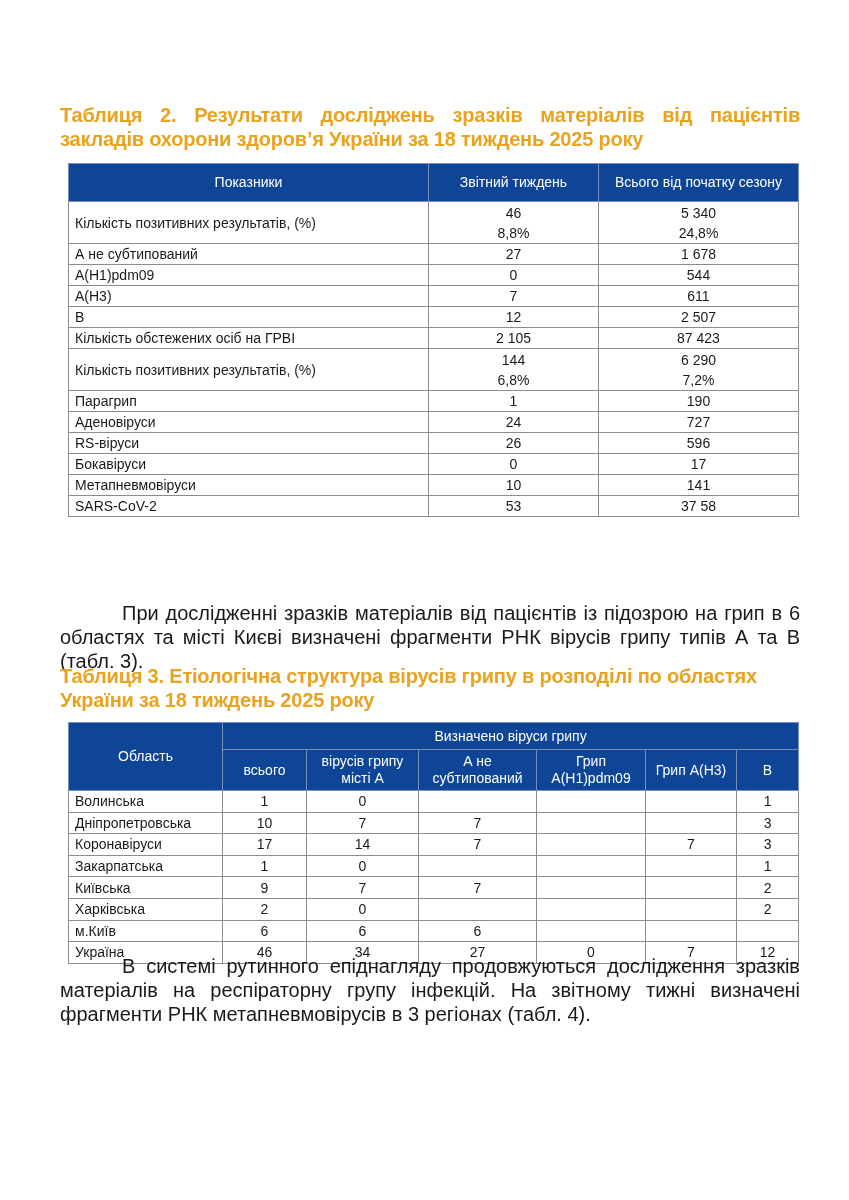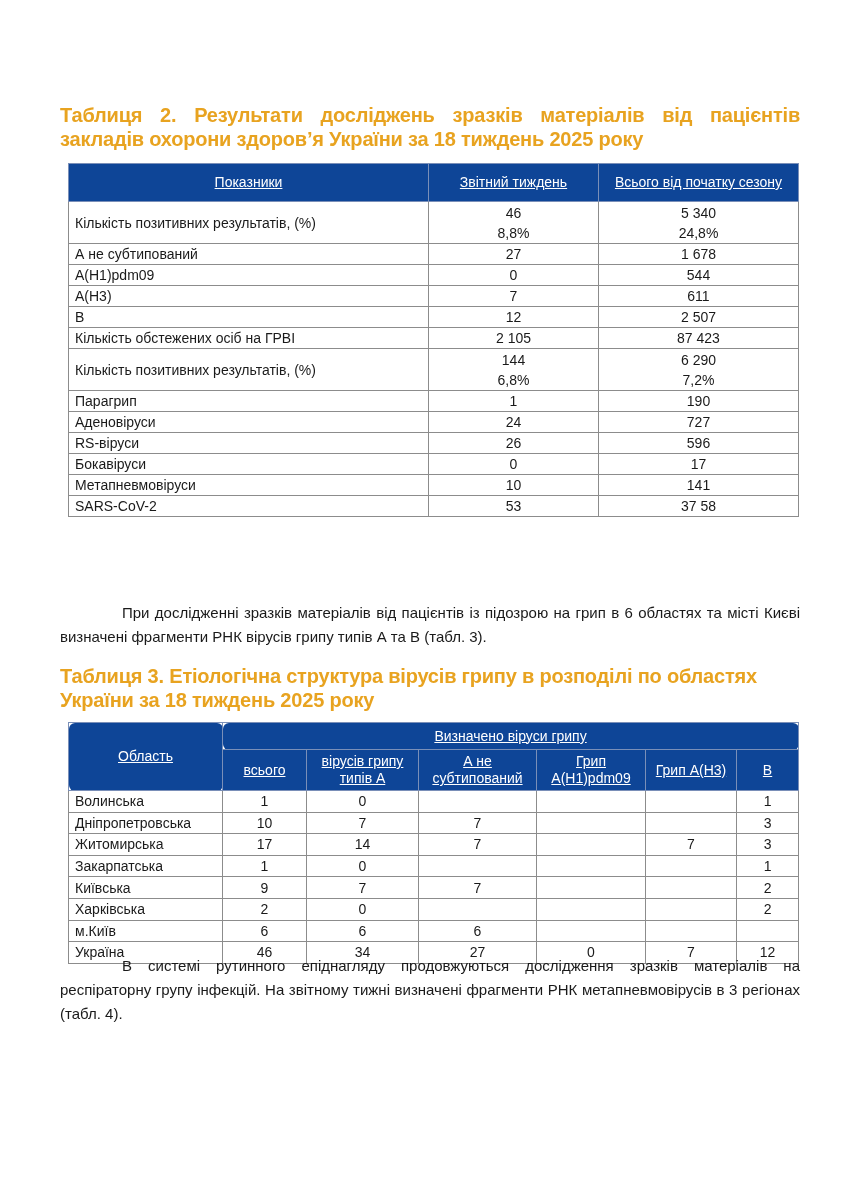--- a/index.html
+++ b/index.html
@@ -1,35 +1,35 @@
 <!DOCTYPE html>
 <html><head>
 <meta charset="utf-8">
 <style>
   html, body { margin: 0; padding: 0; background: #ffffff; }
   body { width: 849px; height: 1200px; position: relative; overflow: hidden;
          font-family: "Liberation Sans", "DejaVu Sans", sans-serif; color: #1a1a1a; }
   .caption { position: absolute; left: 60px; width: 740px; color: #e8a320;
              font-weight: bold; font-size: 20px; line-height: 24px; letter-spacing: -0.2px; }
   .caption.justify { text-align: justify; text-align-last: left; }
-  .para { position: absolute; left: 60px; width: 740px; font-size: 15px; line-height: 24px;
+  .para { position: absolute; left: 60px; width: 740px; font-size: 20px; line-height: 24px;
           text-align: justify; color: #1a1a1a; }
   .para .indent { display: inline-block; width: 62px; }
   table { position: absolute; left: 68px; border-collapse: collapse; font-size: 14px;
           table-layout: fixed; }
   th { background: #0e4597; color: #ffffff; font-weight: normal; border: 1px solid #7a8fb8;
-       text-align: center; vertical-align: middle; padding: 0 4px; line-height: 17px; text-decoration: underline; }
+       text-align: center; vertical-align: middle; padding: 0 4px; line-height: 17px; }
   td { border: 1px solid #8c8c8c; padding: 0 6px; height: 20px; line-height: 20px; }
   td.num { text-align: center; }
   td.two { line-height: 20px; height: 41px; }
   td.two span { display: block; }
   #t2 { top: 163px; width: 730px; }
   #t2 thead th { height: 37px; }
   #t3 { top: 722px; width: 730px; }
-  #t3 thead tr.top th { height: 26px; border-radius: 6px; }
+  #t3 thead tr.top th { height: 26px; }
   #t3 thead tr.sub th { height: 40px; }
   #t3 td { height: 20.6px; line-height: 20px; }
 </style>
 </head>
 <body>
 
 <div class="caption justify" style="top:103px;">Таблиця 2. Результати досліджень зразків матеріалів від пацієнтів закладів охорони здоров’я України за 18 тиждень 2025 року</div>
 
 <table id="t2">
   <colgroup>
@@ -139,21 +139,21 @@
       <col style="width:91px">
       <col style="width:62px">
   </colgroup>
   <thead>
     <tr class="top">
       <th rowspan="2">Область</th>
       <th colspan="6">Визначено віруси грипу</th>
     </tr>
     <tr class="sub">
       <th>всього</th>
-      <th>вірусів грипу типів А</th>
+      <th>вірусів грипу місті А</th>
       <th>А не субтипований</th>
       <th>Грип A(H1)pdm09</th>
       <th>Грип A(H3)</th>
       <th>B</th>
     </tr>
   </thead>
   <tbody>
     <tr>
       <td>Волинська</td>
       <td class="num">1</td>
@@ -166,21 +166,21 @@
     <tr>
       <td>Дніпропетровська</td>
       <td class="num">10</td>
       <td class="num">7</td>
       <td class="num">7</td>
       <td class="num"></td>
       <td class="num"></td>
       <td class="num">3</td>
     </tr>
     <tr>
-      <td>Житомирська</td>
+      <td>Коронавіруси</td>
       <td class="num">17</td>
       <td class="num">14</td>
       <td class="num">7</td>
       <td class="num"></td>
       <td class="num">7</td>
       <td class="num">3</td>
     </tr>
     <tr>
       <td>Закарпатська</td>
       <td class="num">1</td>

